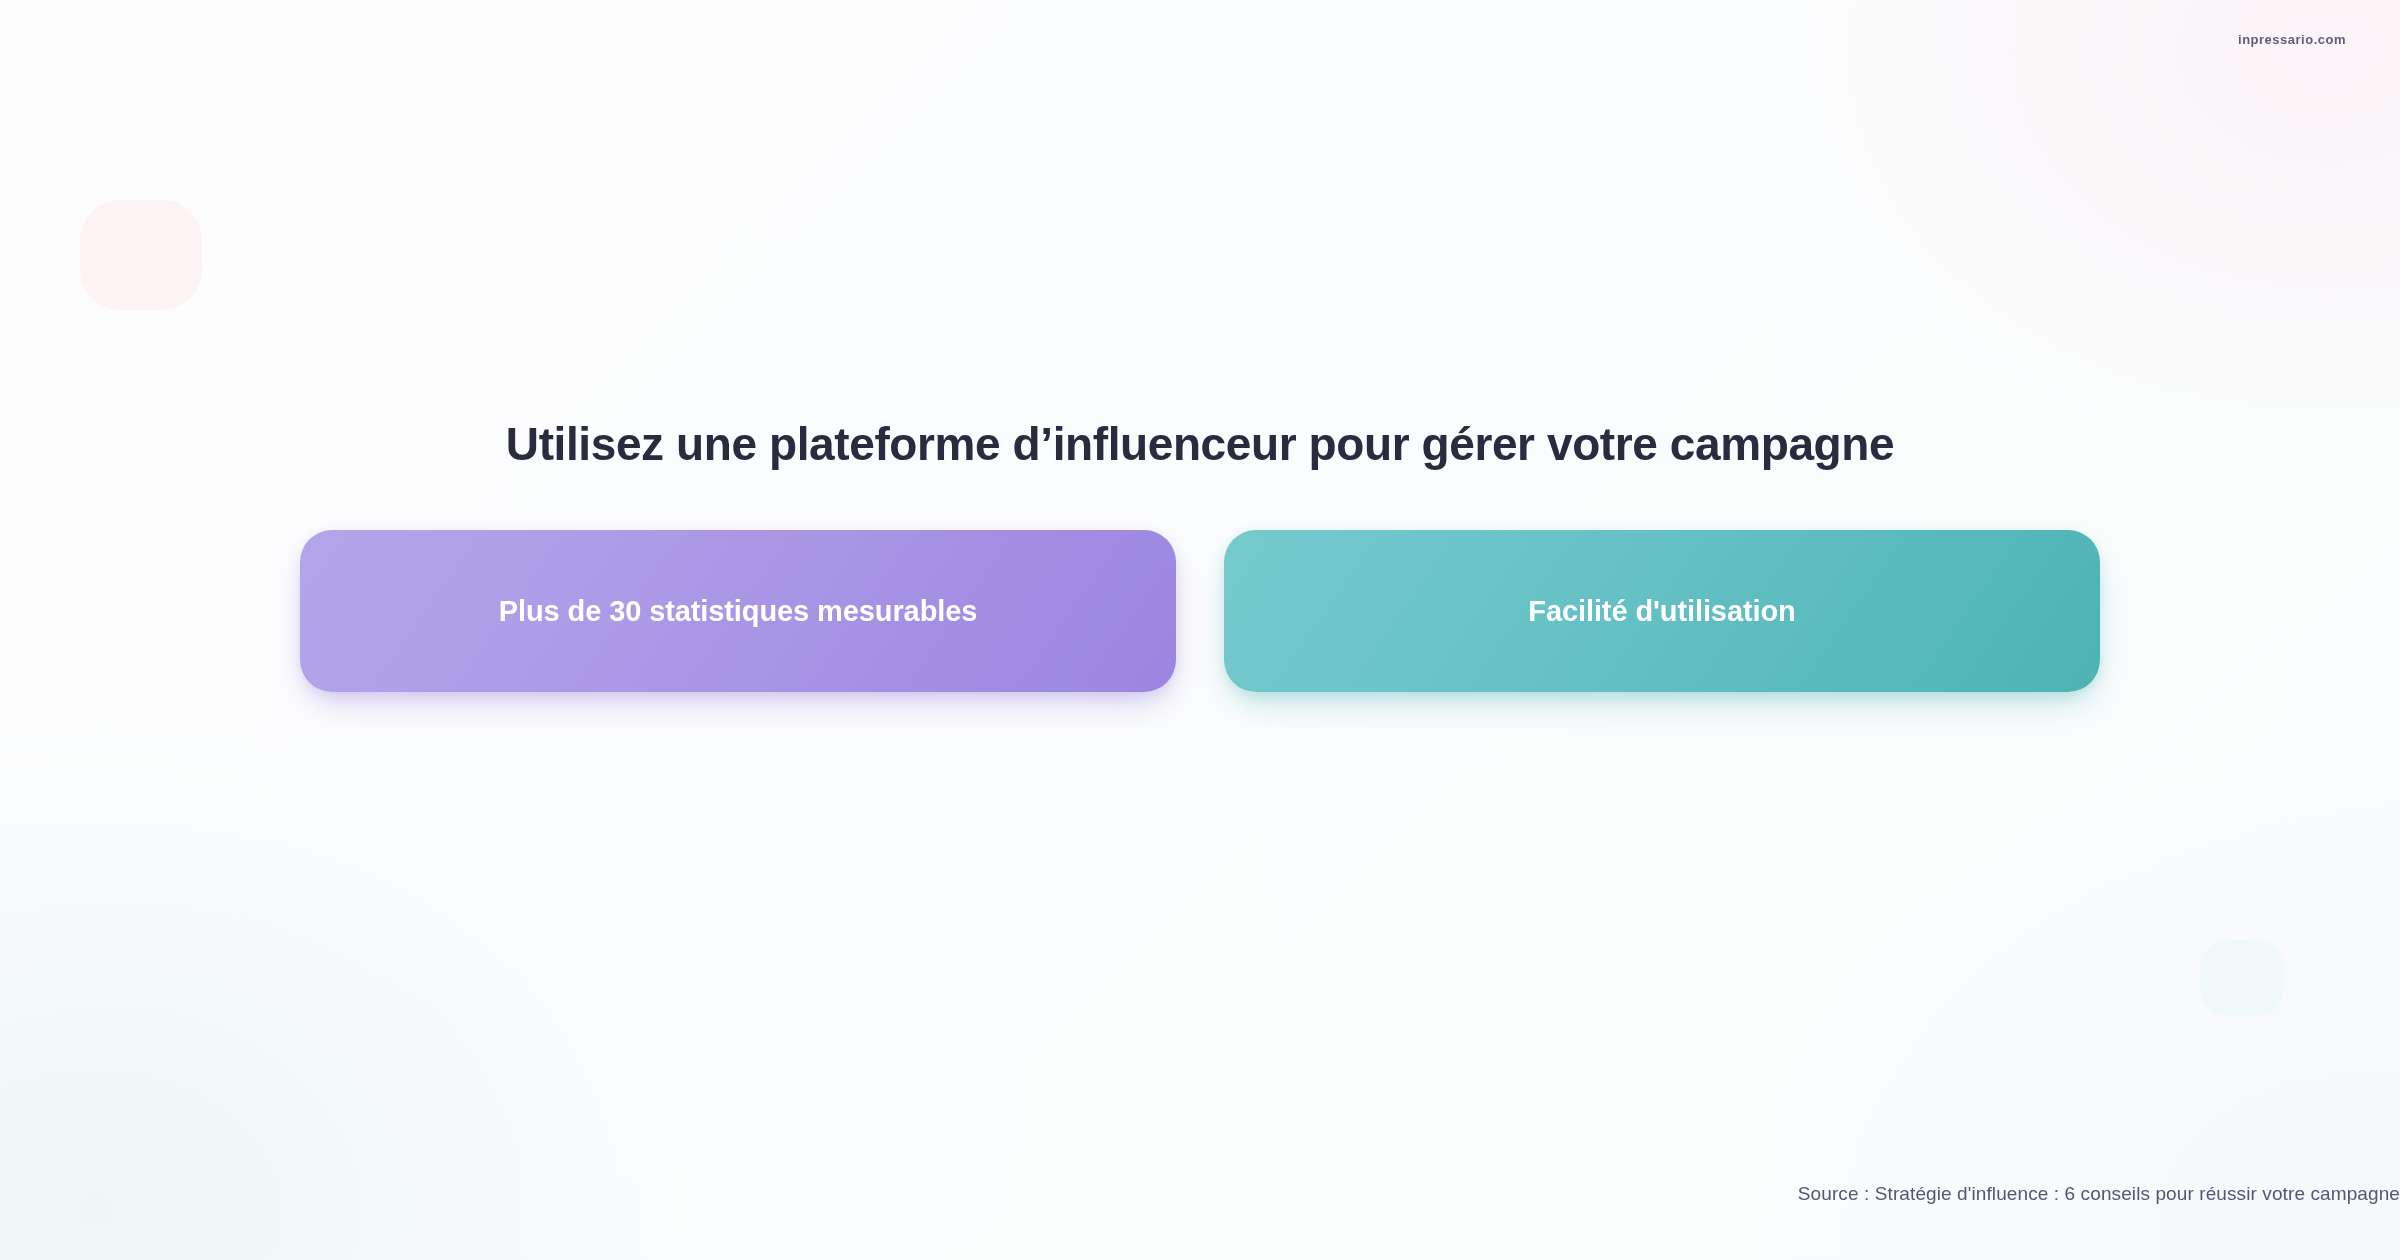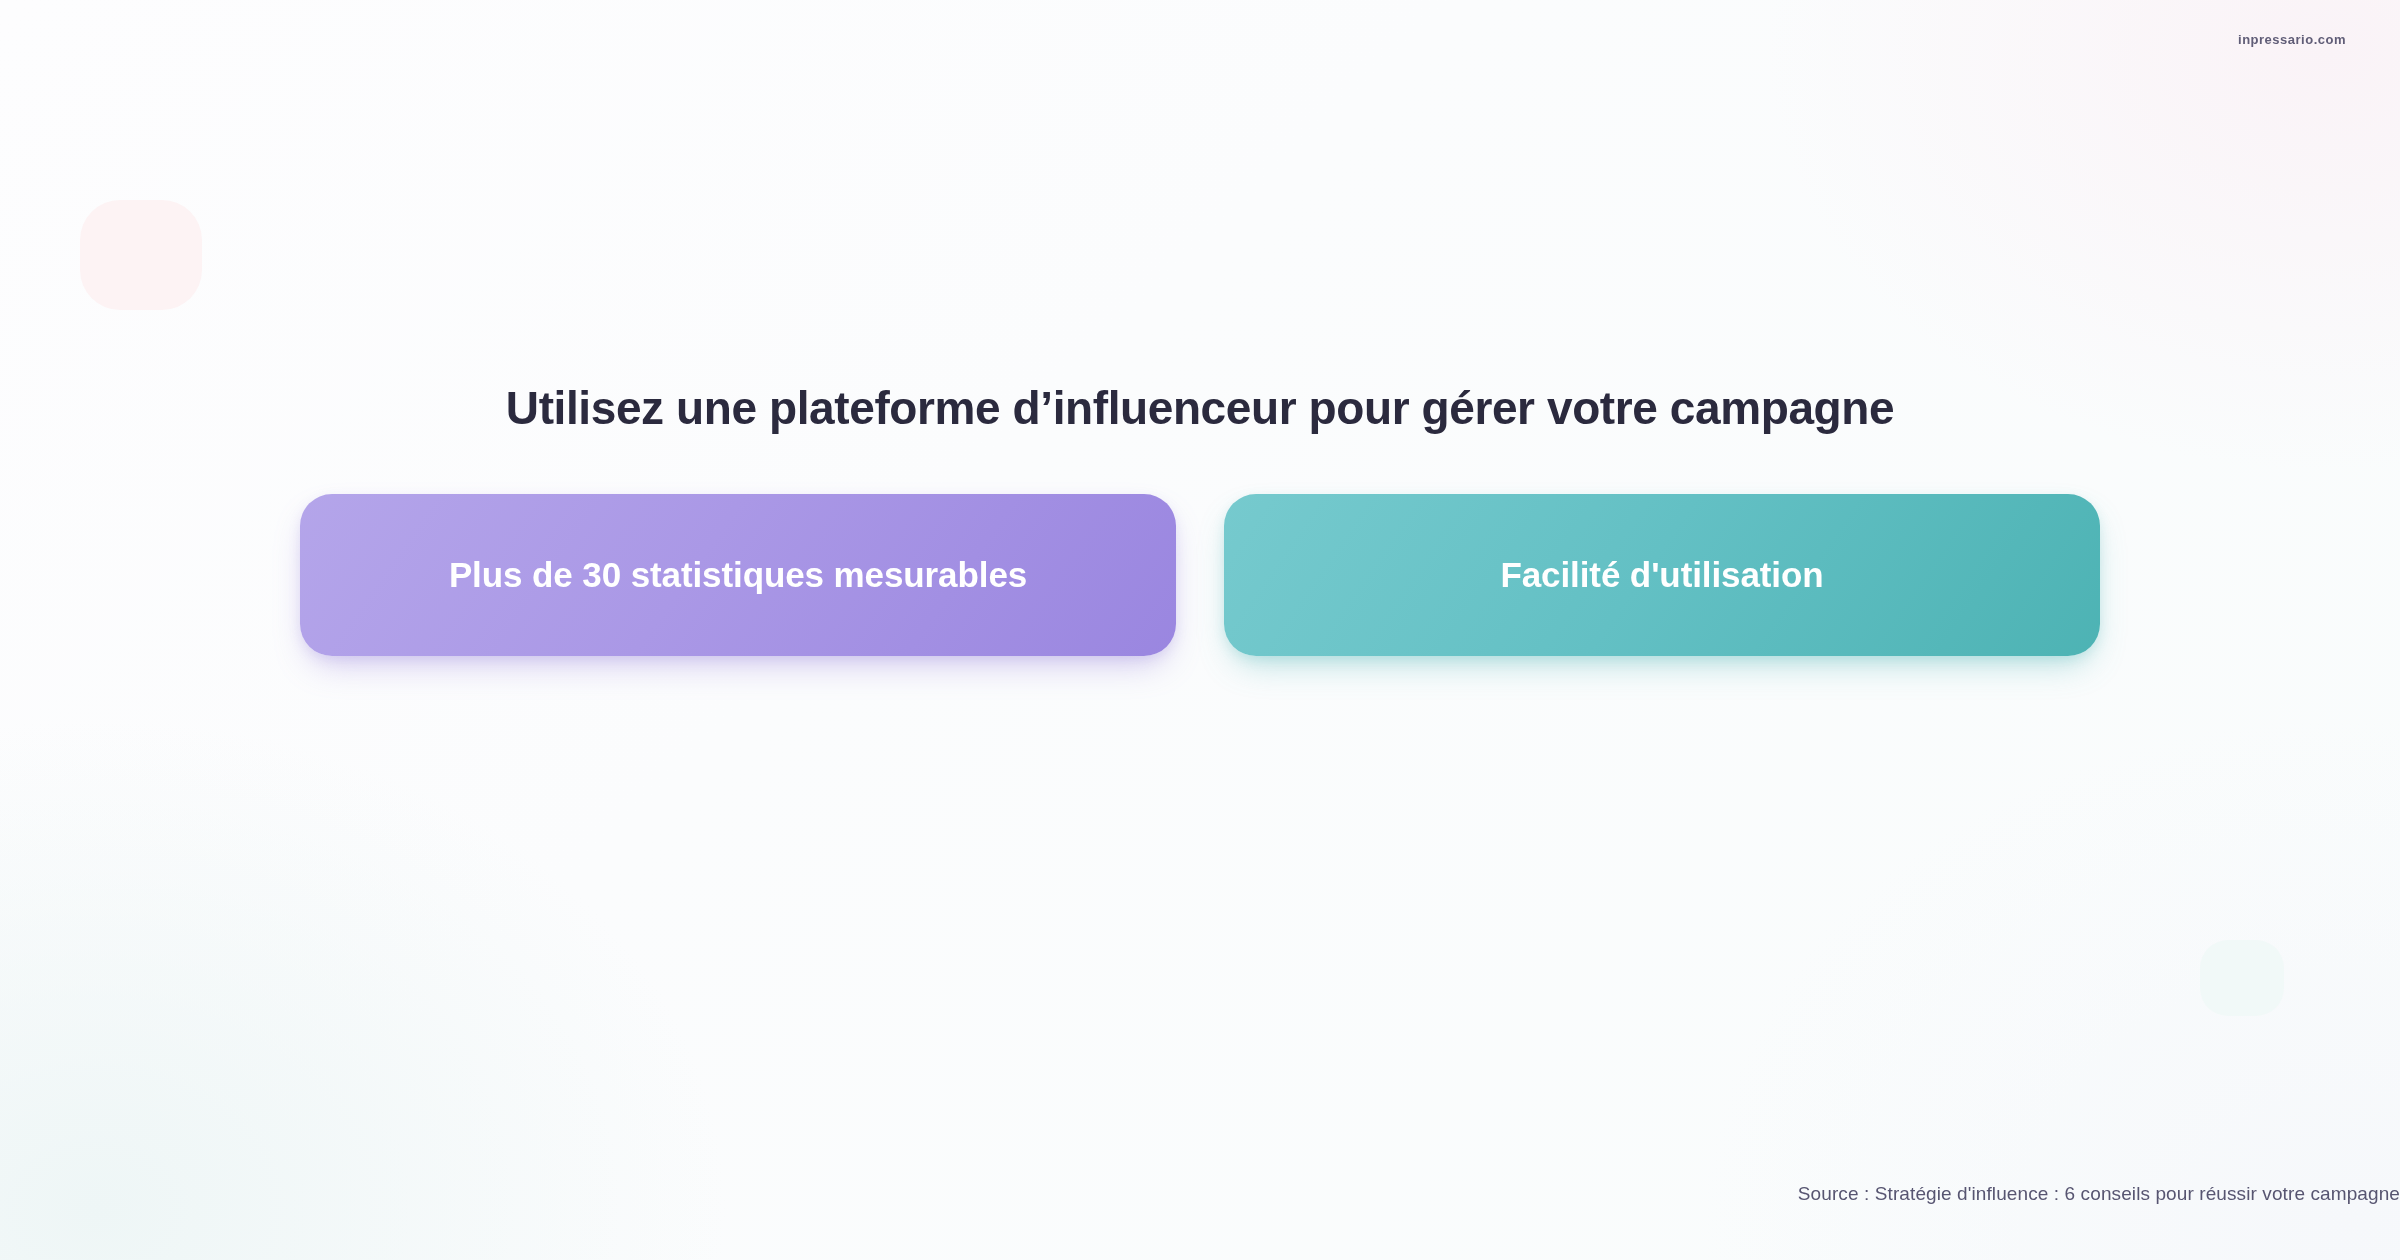--- a/index.html
+++ b/index.html
@@ -56,20 +56,21 @@
     font-weight:bold;
     letter-spacing:0.5px;
     color:#605d77;
   }
 
   
   .stage {
     position:absolute;
     inset:0;
     z-index:3;
+    margin-top:36px;
   }
 
   .headline {
     position:absolute;
     left:0; right:0;
     top:382px;
     text-align:center;
     font-size:46px;
     line-height:1.15;
     font-weight:bold;
@@ -95,21 +96,21 @@
     height:162px;
     border-radius:32px;
     display:flex;
     align-items:center;
     justify-content:center;
     text-align:center;
     padding:0 34px;
   }
 
   .card-label {
-    font-size:35px;
+    font-size:29px;
     font-weight:bold;
     color:#ffffff;
     letter-spacing:-0.1px;
     line-height:1.2;
     position:relative;
     z-index:2;
   }
 
   .card-purple {
     background:linear-gradient(125deg, #b4a5ea 0%, #aa98e6 45%, #9a86e0 100%);

